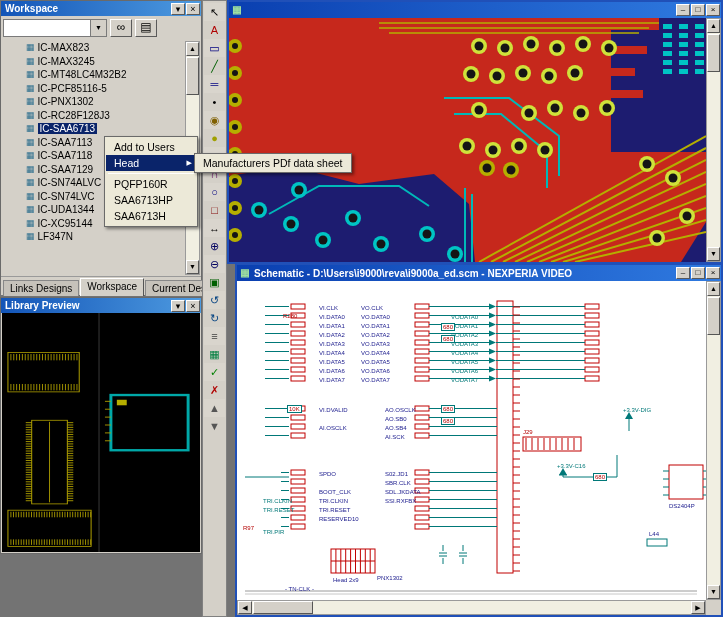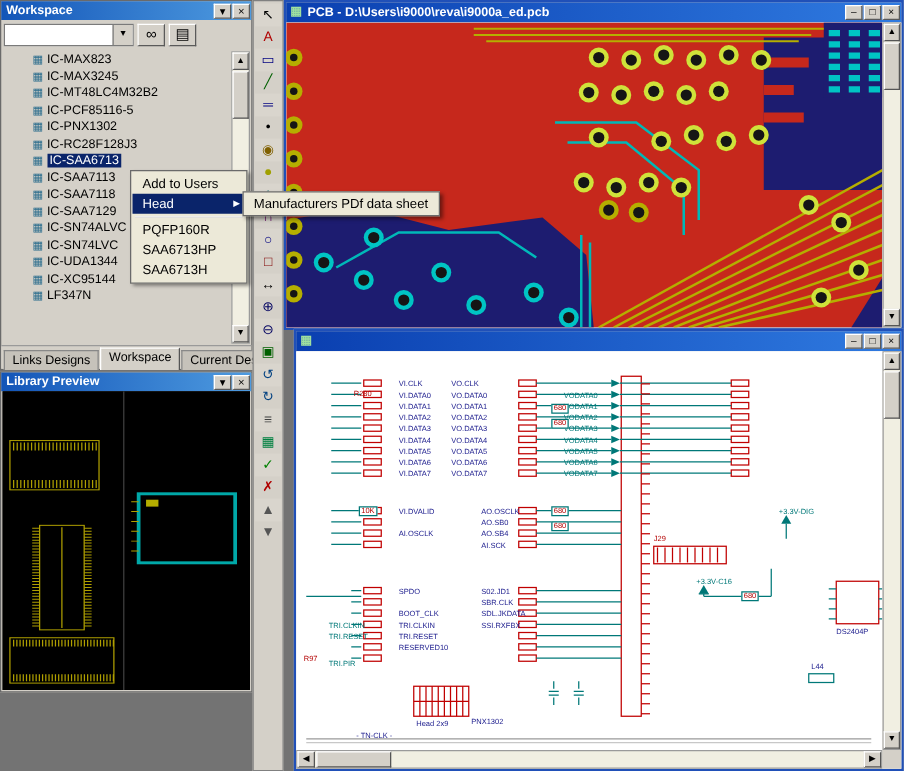--- a/index.html
+++ b/index.html
@@ -8,21 +8,21 @@
   .sp { flex:1; }
 
   
   .panel { position:absolute; background:#d4d0c8; border:1px solid #6a6a6a; }
   .ptitle { height:15px; background:linear-gradient(90deg,#1355b8,#4e9be0); color:#fff;
             font-size:10px; font-weight:bold; display:flex; align-items:center; padding-left:4px; }
   .pbtn { width:14px; height:12px; margin-right:1px; background:#d4d0c8; border:1px solid;
           border-color:#fff #5a5a5a #5a5a5a #fff; font-size:9px; line-height:10px; text-align:center;
           color:#000; font-weight:normal; }
 
-  #workspace { left:0; top:0; width:202px; height:296px; }
+  #workspace { left:0; top:0; width:202px; height:296px;border-radius:17px; }
   .ws-toolbar { height:24px; padding:3px 2px; display:flex; align-items:center; }
   .combo { width:104px; height:18px; background:#fff; border:1px solid #7a7a7a; display:flex; }
   .combo-text { flex:1; font-size:10px; padding:2px; }
   .combo-btn { width:16px; background:#d4d0c8; border-left:1px solid #7a7a7a; text-align:center;
                font-size:7px; line-height:16px; }
   .tool-sm { width:22px; height:18px; margin-left:3px; background:#d4d0c8; border:1px solid;
              border-color:#fff #5a5a5a #5a5a5a #fff; text-align:center; font-size:12px; line-height:15px; }
 
   .tree { position:absolute; top:40px; left:1px; right:17px; bottom:20px; overflow:hidden; }
   .tree-row { height:13.5px; display:flex; align-items:center; padding-left:24px; font-size:10px; white-space:nowrap; }
@@ -424,21 +424,20 @@
     <div class="tool-btn" style="color: rgb(0, 128, 64);">▦</div>
     <div class="tool-btn" style="color: rgb(0, 128, 0);">✓</div>
     <div class="tool-btn" style="color: rgb(176, 0, 0);">✗</div>
     <div class="tool-btn" style="color: rgb(85, 85, 85);">▲</div>
     <div class="tool-btn" style="color: rgb(85, 85, 85);">▼</div>
   </div>
 
 <div class="mdi" id="pcb-win">
   <div class="mdi-title">
     <span class="mdi-ic">▦</span>
-    <span>PCB - D:\Users\i9000\reva\i9000a_ed.pcb</span>
     <span class="sp"></span>
     <div class="mbtn">–</div>
     <div class="mbtn">□</div>
     <div class="mbtn">×</div>
   </div>
   <div class="mdi-body">
     <svg id="pcb-svg" viewBox="0 0 477 244" preserveAspectRatio="none">
       <rect x="0" y="0" width="477" height="244" fill="#c6281c"></rect>
       <polygon points="0,158 60,148 130,166 205,156 240,186 246,244 0,244" fill="#1d1c70"></polygon>
       <rect x="382" y="12" width="95" height="122" fill="#1d1c70"></rect>
@@ -641,20 +640,21 @@
       <div class="sb-btn">▲</div>
       <div class="sb-thumb"></div>
       <div class="sb-btn bot">▼</div>
     </div>
   </div>
 </div>
 
 <div class="mdi" id="schem-win">
   <div class="mdi-title">
     <span class="mdi-ic">▦</span>
+    <span>Schematic - D:\Users\i9000\reva\i9000a_ed.scm - NEXPERIA VIDEO</span>
     <span class="sp"></span>
     <div class="mbtn">–</div>
     <div class="mbtn">□</div>
     <div class="mbtn">×</div>
   </div>
   <div class="mdi-body">
     <div class="schem-wrap">
       <svg id="schem-svg" viewBox="0 0 469 319" preserveAspectRatio="none">
         <rect x="0" y="0" width="469" height="319" fill="#ffffff"></rect>
 

